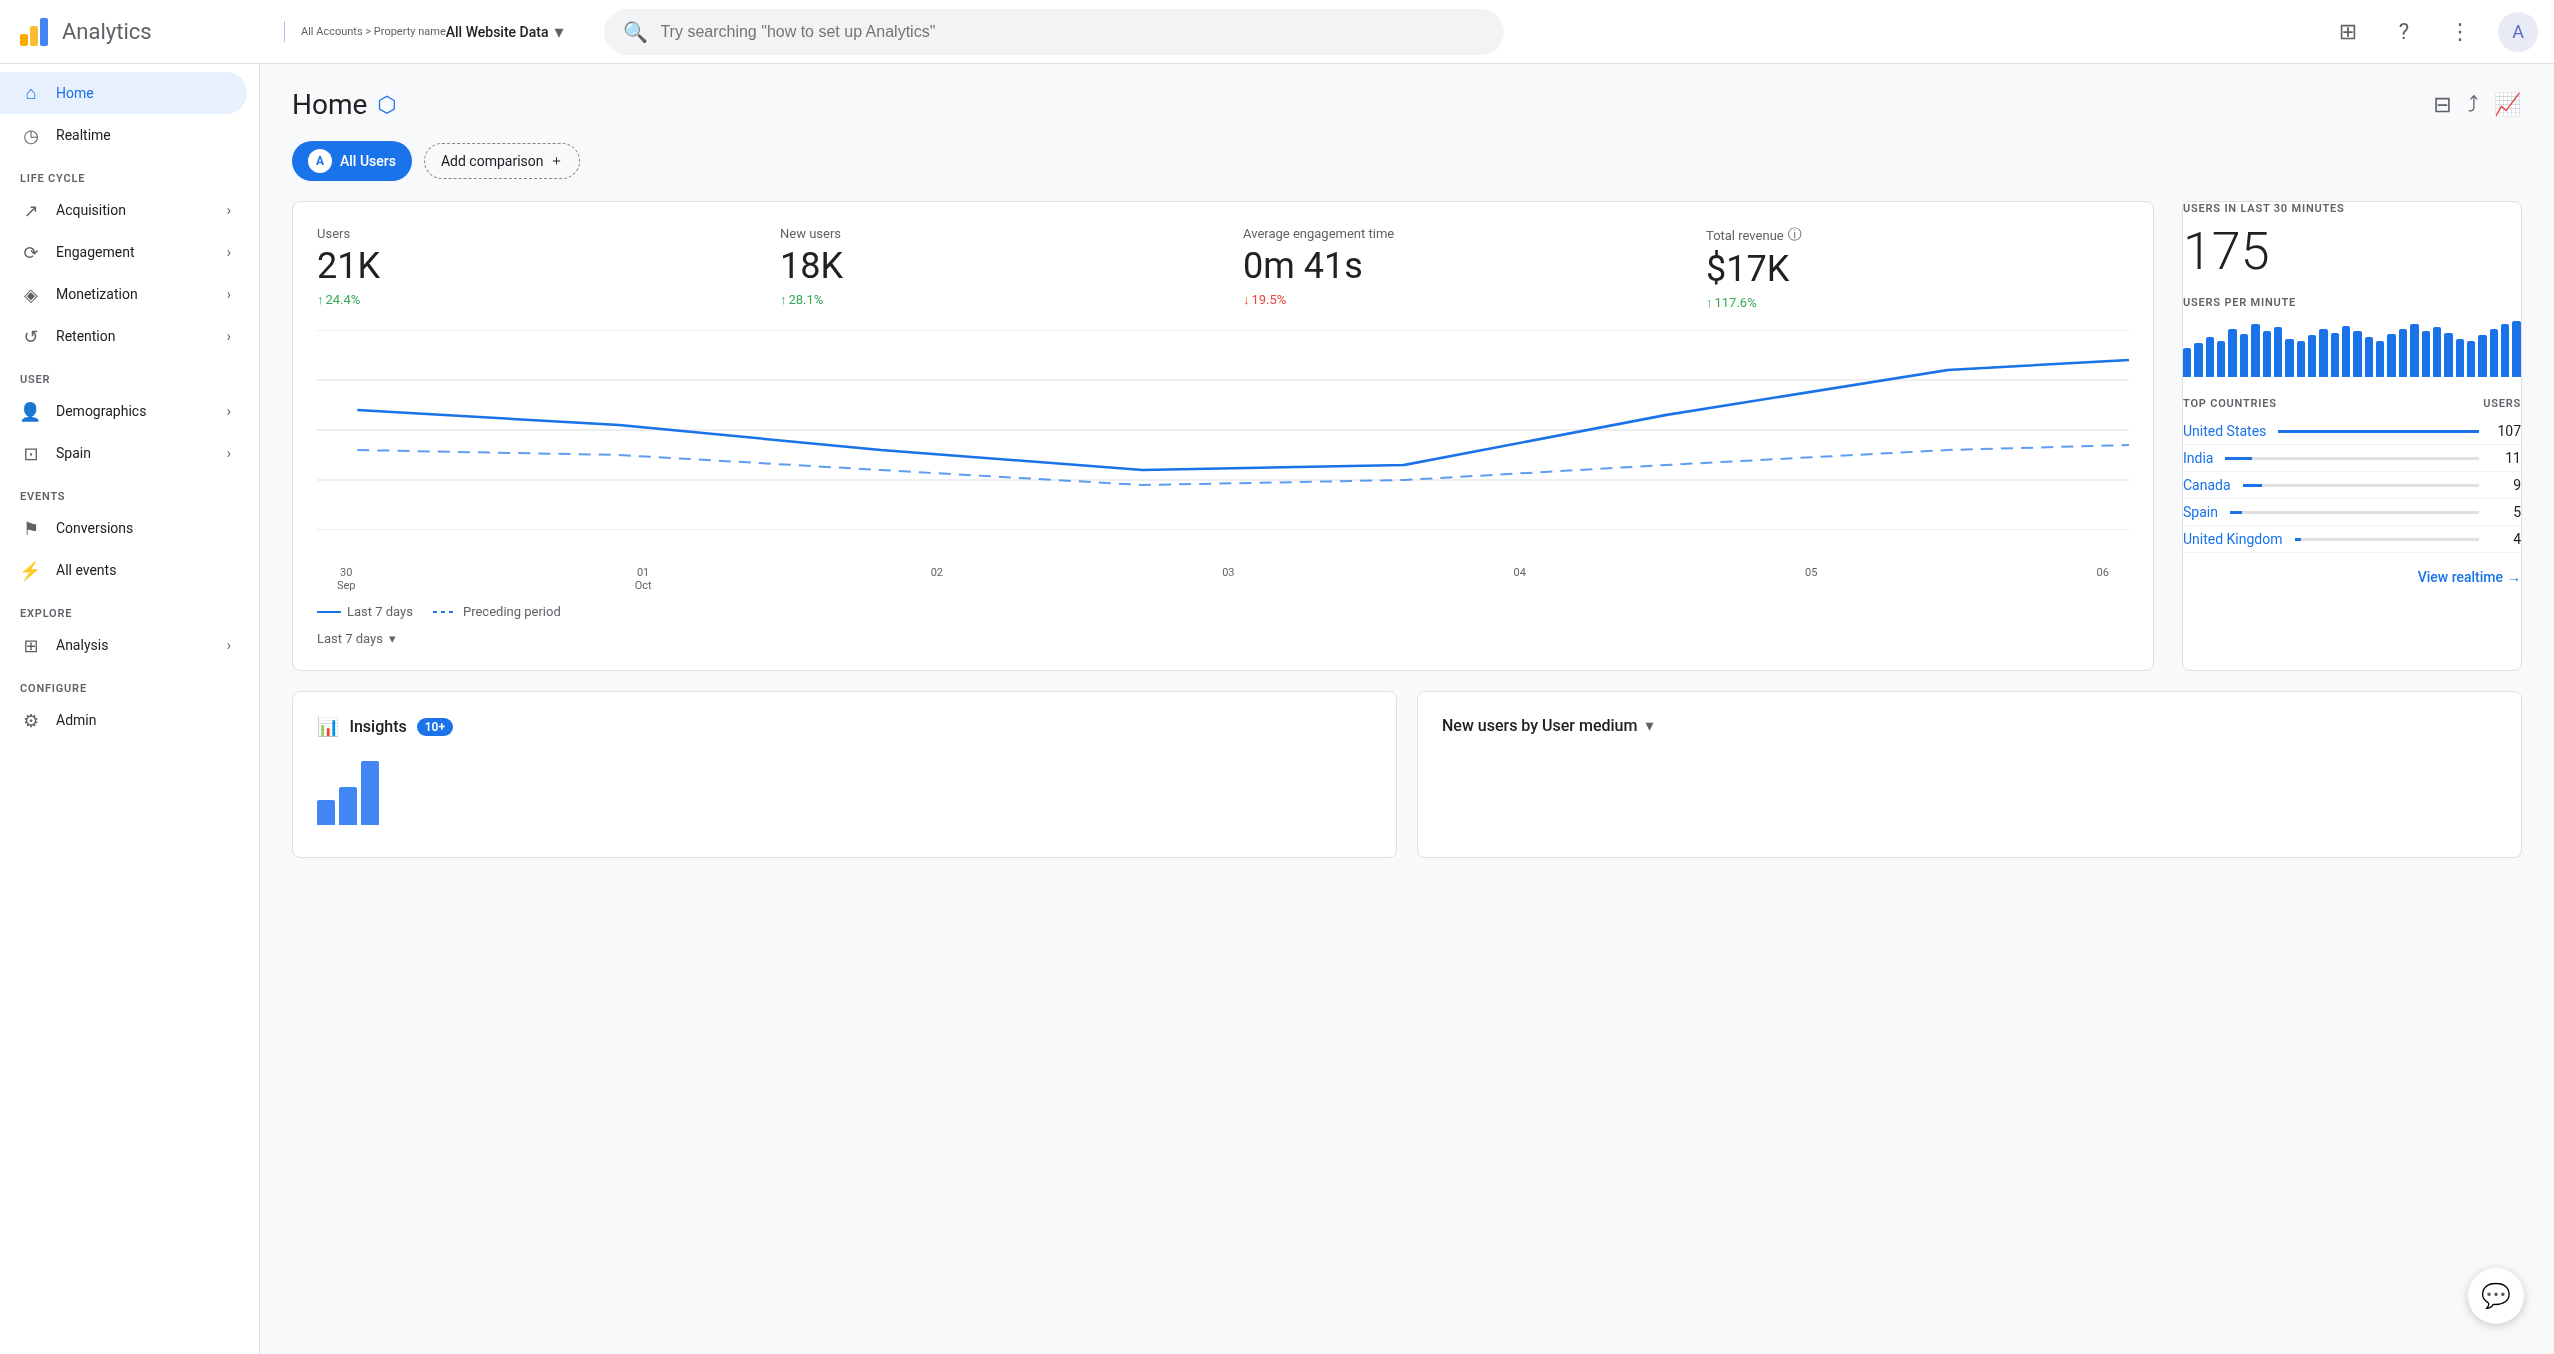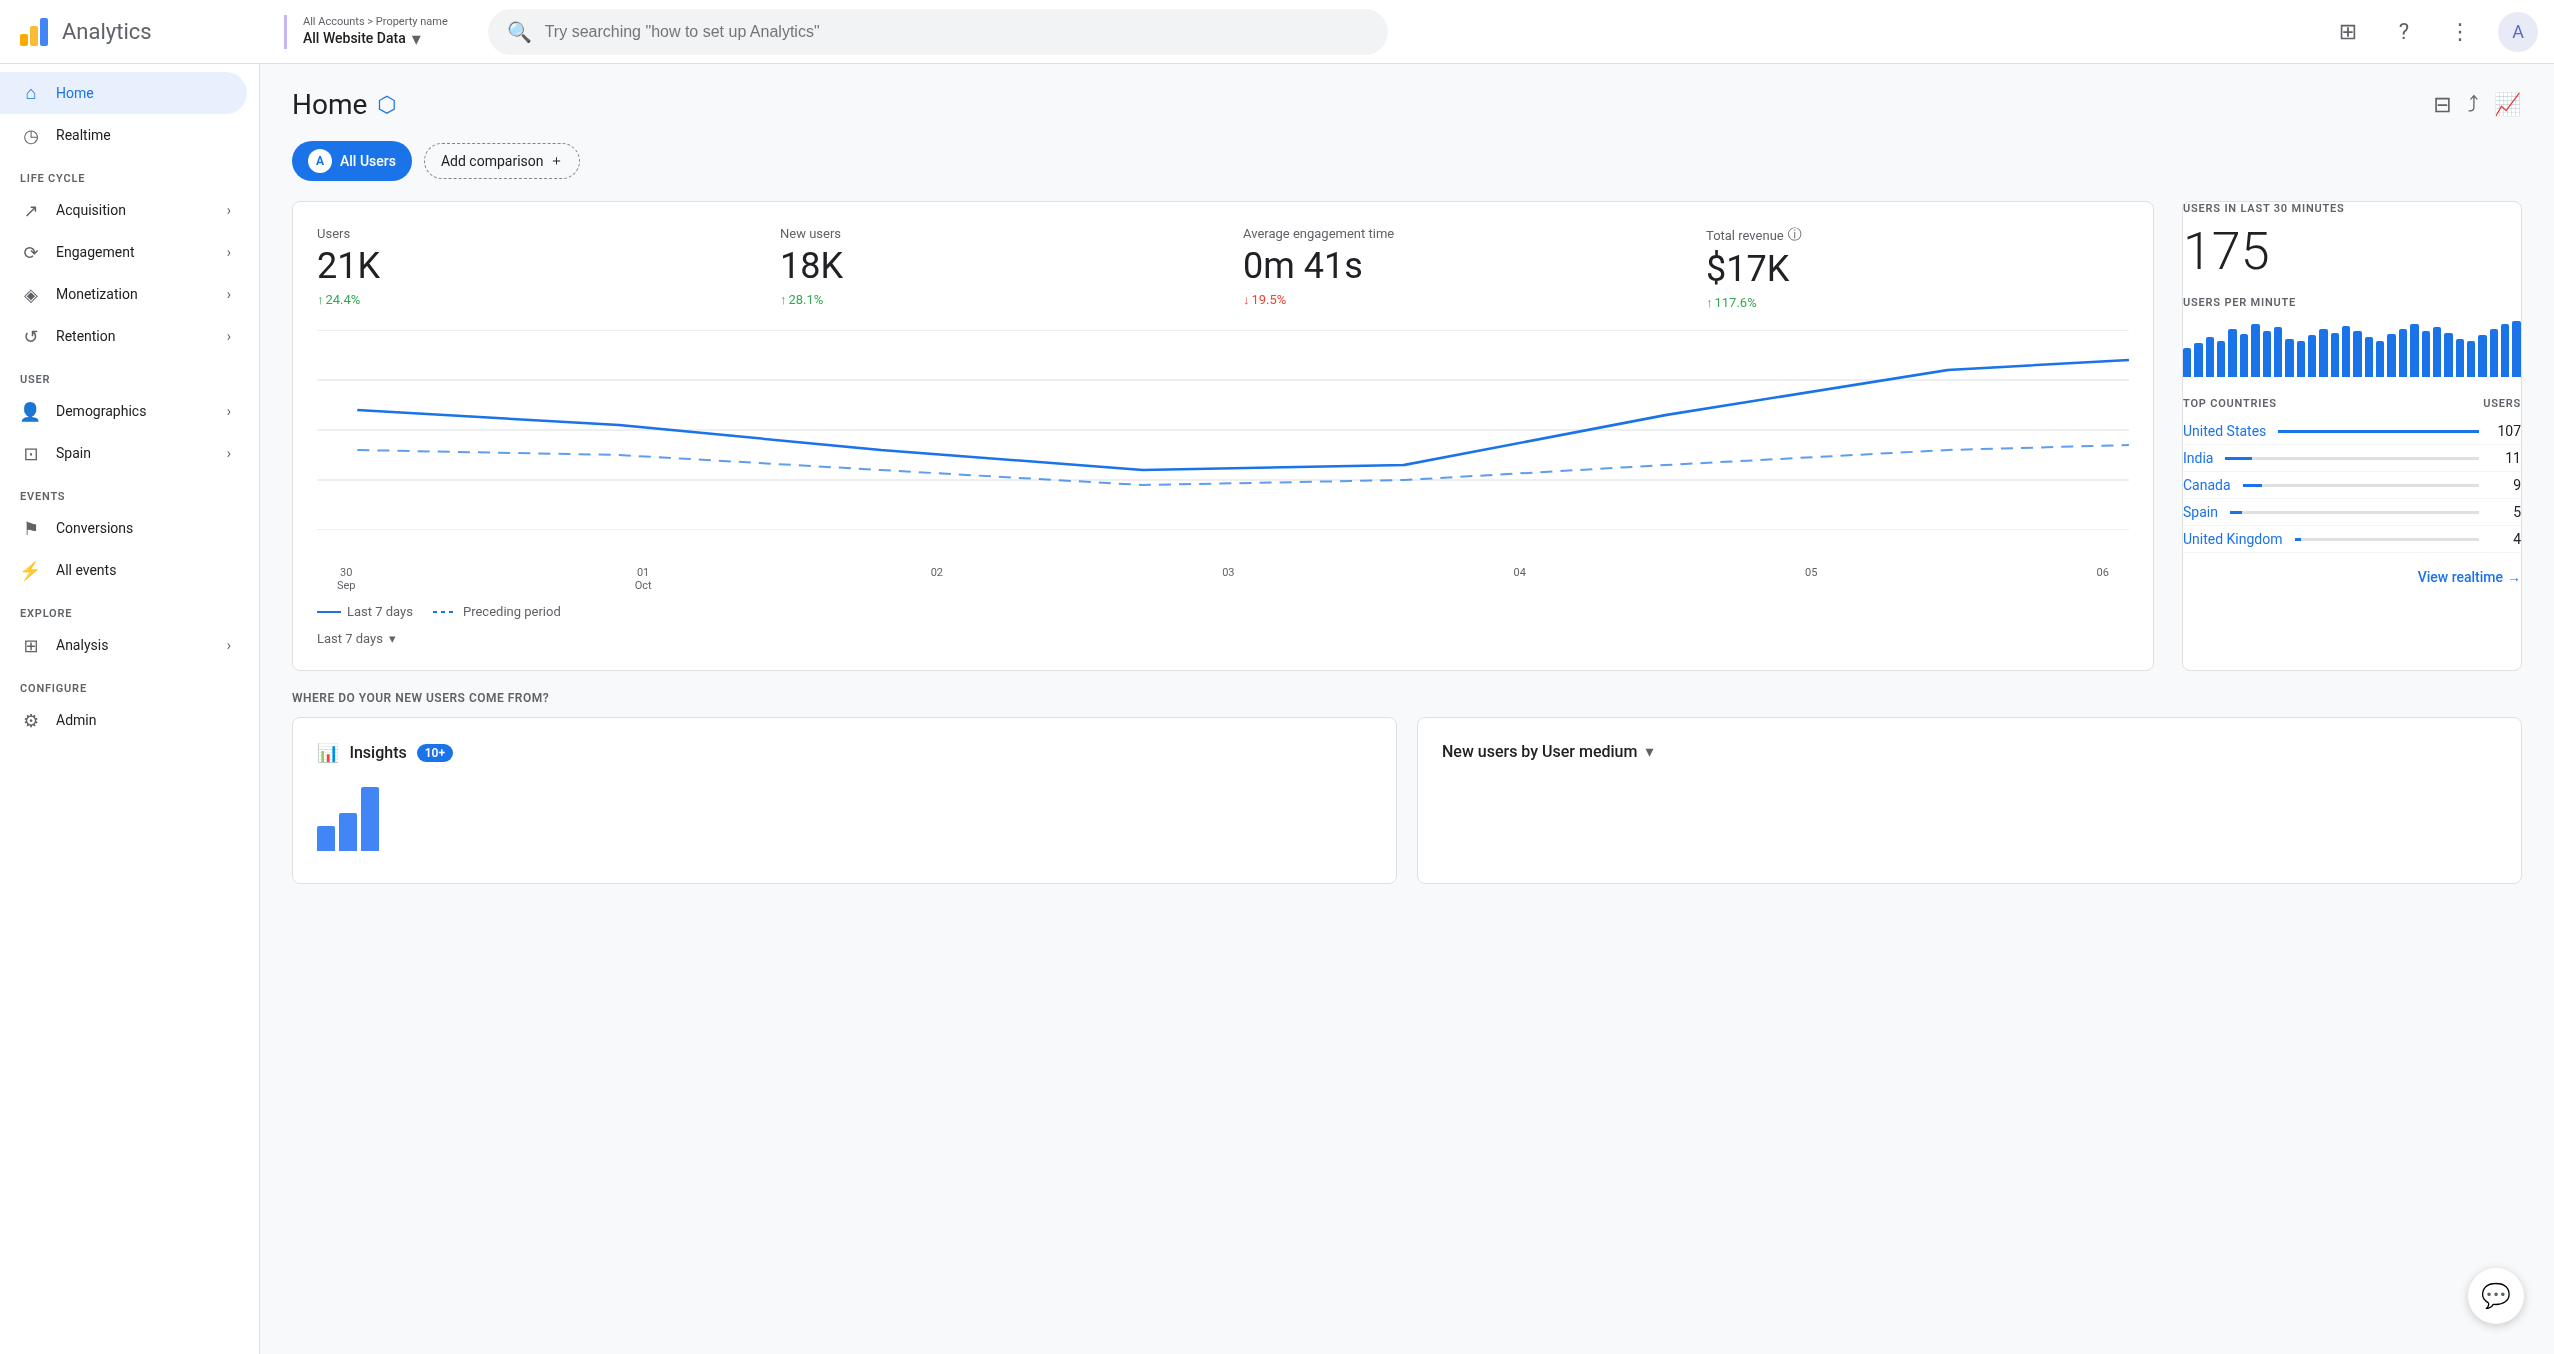--- a/index.html
+++ b/index.html
@@ -7,21 +7,21 @@
 
     
     .header {
       position: fixed; top: 0; left: 0; right: 0; height: 64px;
       background: #fff; display: flex; align-items: center;
       padding: 0 16px; z-index: 100; border-bottom: 1px solid #e0e0e0;
     }
     .logo-area { display: flex; align-items: center; gap: 10px; min-width: 260px; }
     .logo-icon { width: 36px; height: 36px; }
     .logo-text { font-size: 22px; color: #5f6368; font-weight: 400; }
-    .breadcrumb-area { display: flex; flex-direction: column; border-left: 3px solid #c4b5fd; margin-left: 8px; padding-left: 16px; }
+    .breadcrumb-area { display: flex; border-left: 1px solid #c4b5fd; margin-left: 8px; padding-left: 16px; align-items: center; }
     .breadcrumb-top { font-size: 11px; color: #5f6368; }
     .breadcrumb-bottom { display: flex; align-items: center; gap: 6px; font-size: 14px; color: #202124; font-weight: 500; }
     .dropdown-arrow { font-size: 18px; color: #5f6368; }
     .search-bar {
       flex: 1; max-width: 900px; margin: 0 40px;
       background: #f1f3f4; border-radius: 24px; height: 46px;
       display: flex; align-items: center; padding: 0 20px; gap: 12px;
     }
     .search-bar input { border: none; background: transparent; font-size: 16px; color: #5f6368; width: 100%; outline: none; }
     .header-actions { display: flex; align-items: center; gap: 20px; margin-left: auto; }
@@ -472,23 +472,20 @@
           </div>
 
         <div class="view-realtime">
           <span>View realtime</span>
           <span>→</span>
         </div>
       </div>
 
     </div>
 
-    <div style="margin-bottom:8px;">
-      <div class="where-label">WHERE DO YOUR NEW USERS COME FROM?</div>
-    </div>
     <div class="bottom-section">
 
       <div class="insights-card">
         <div class="insights-header">
           <span style="color:#5f6368; font-size:18px;">📊</span>
           <span class="insights-title">Insights</span>
           <span class="insights-badge">10+</span>
         </div>
 
         <div style="display:flex; align-items:flex-end; gap:4px; height:80px; padding:8px 0;">

